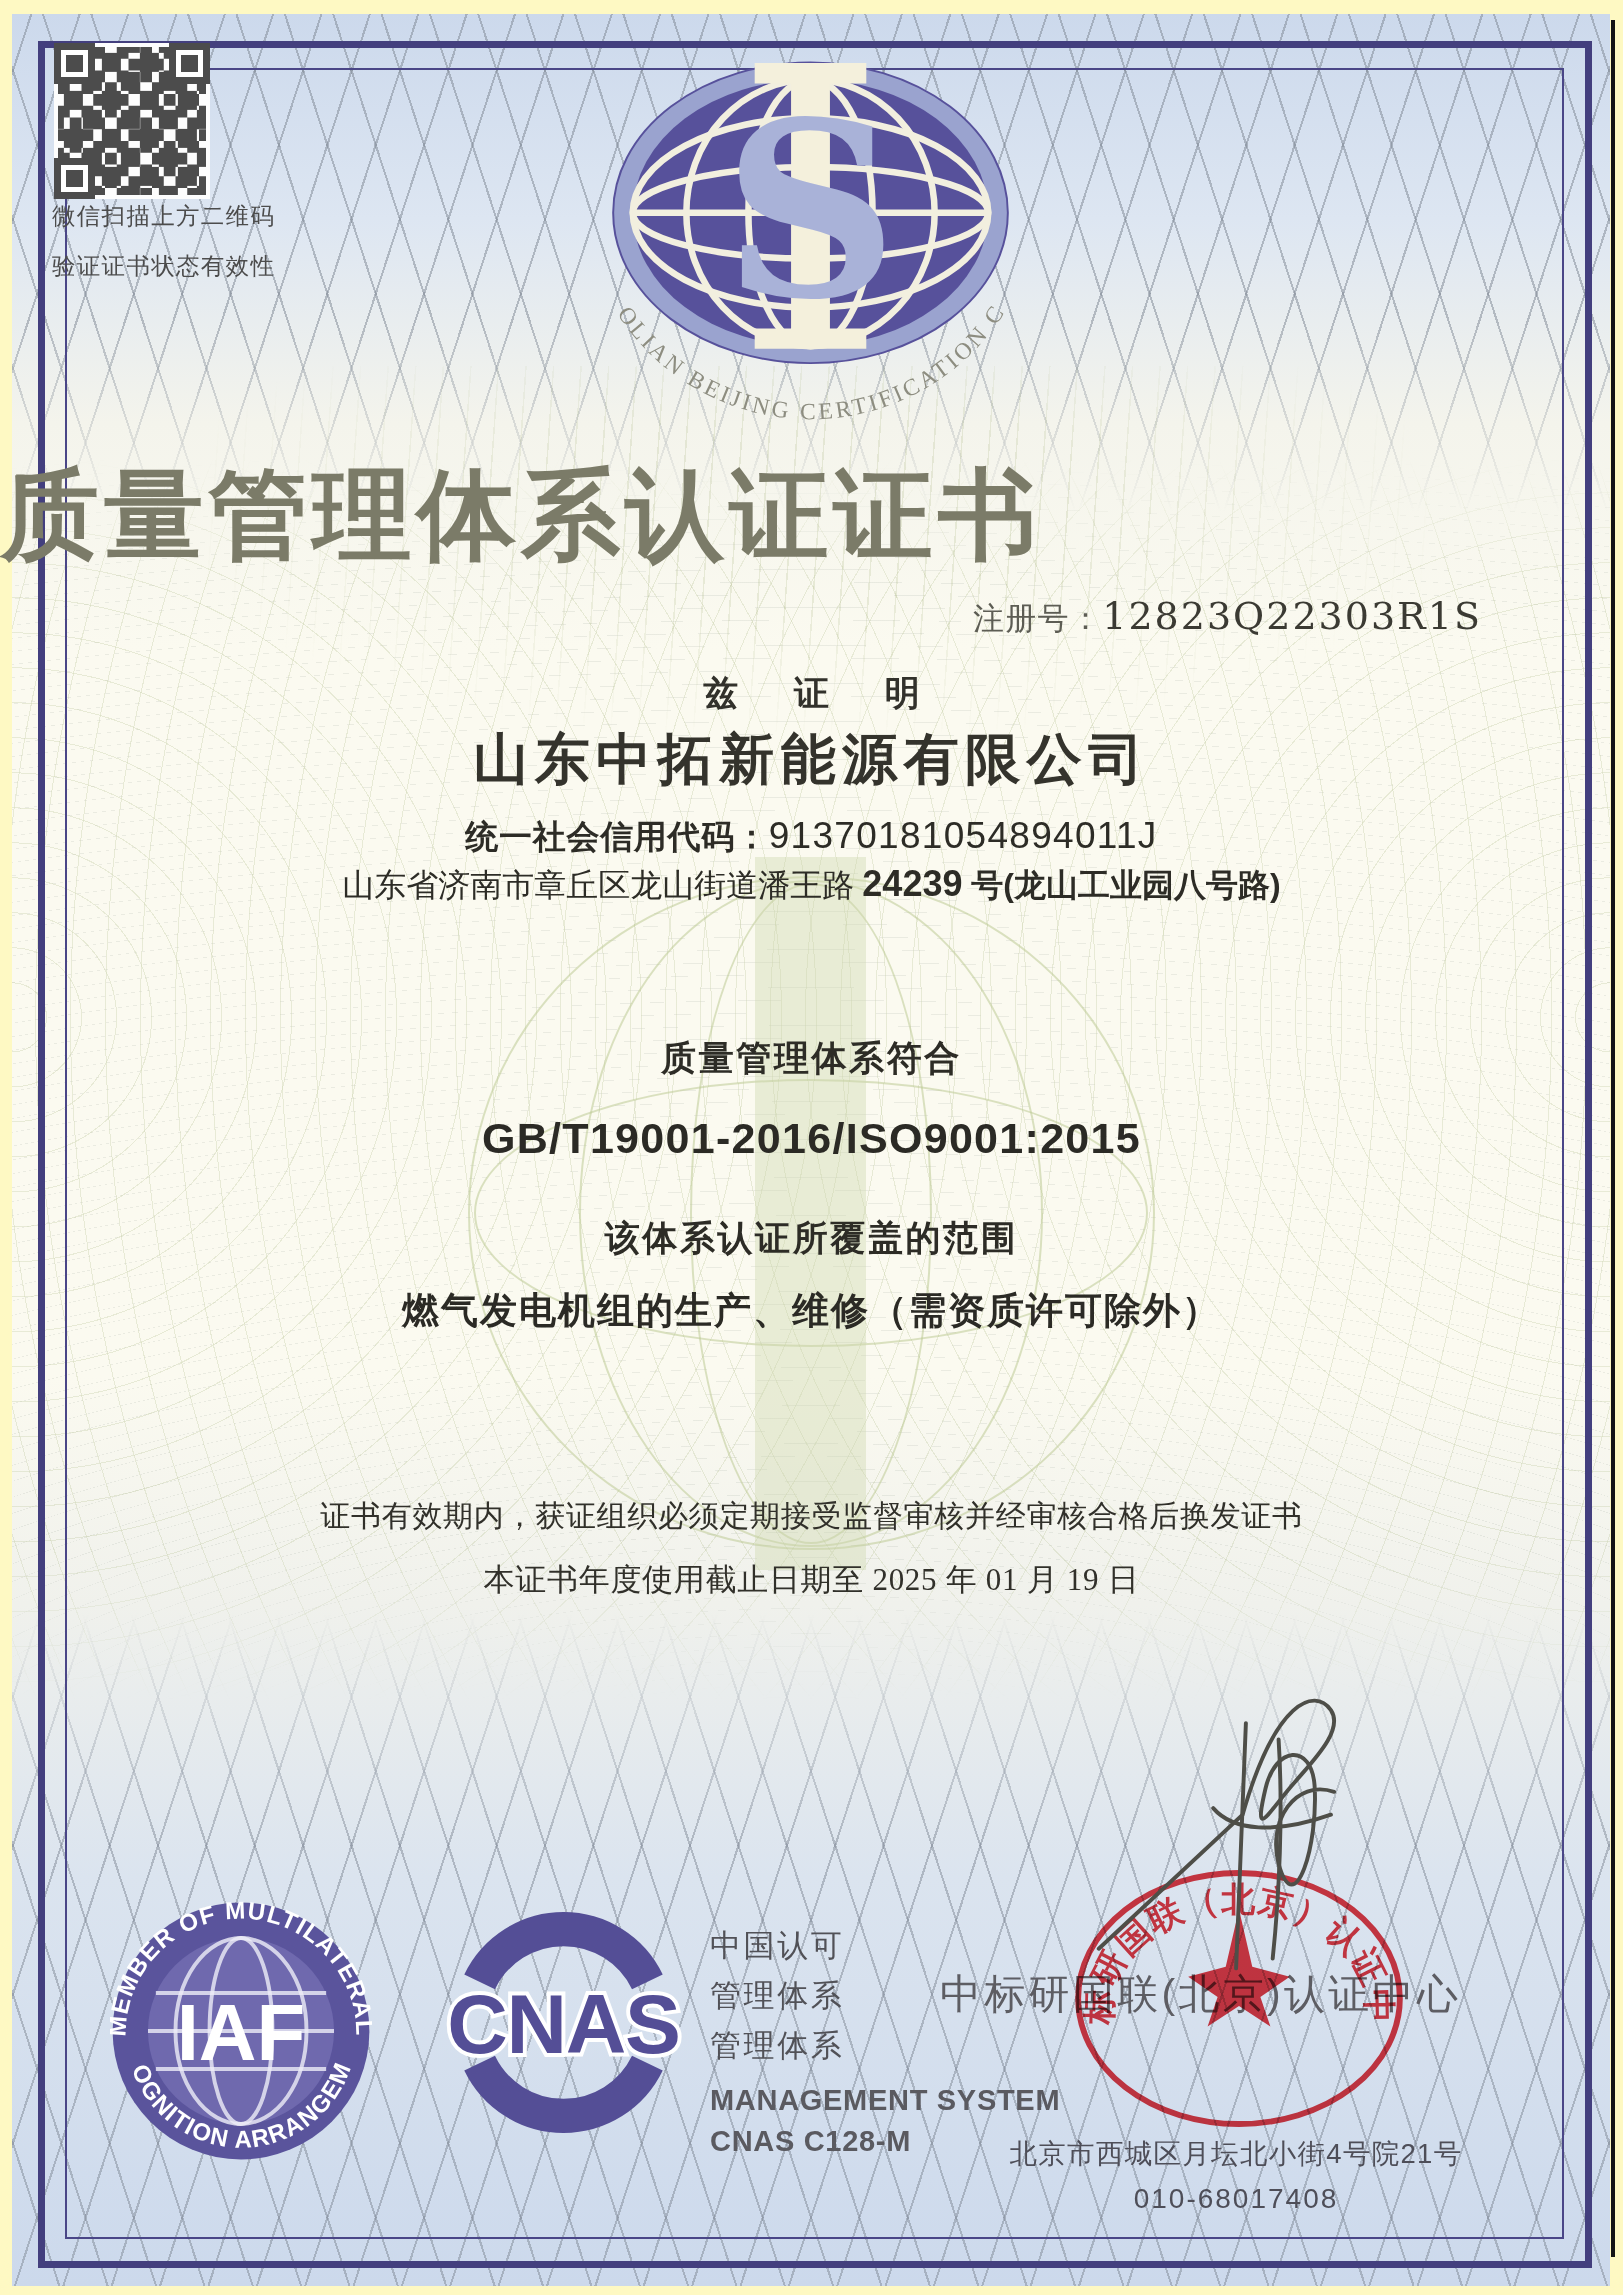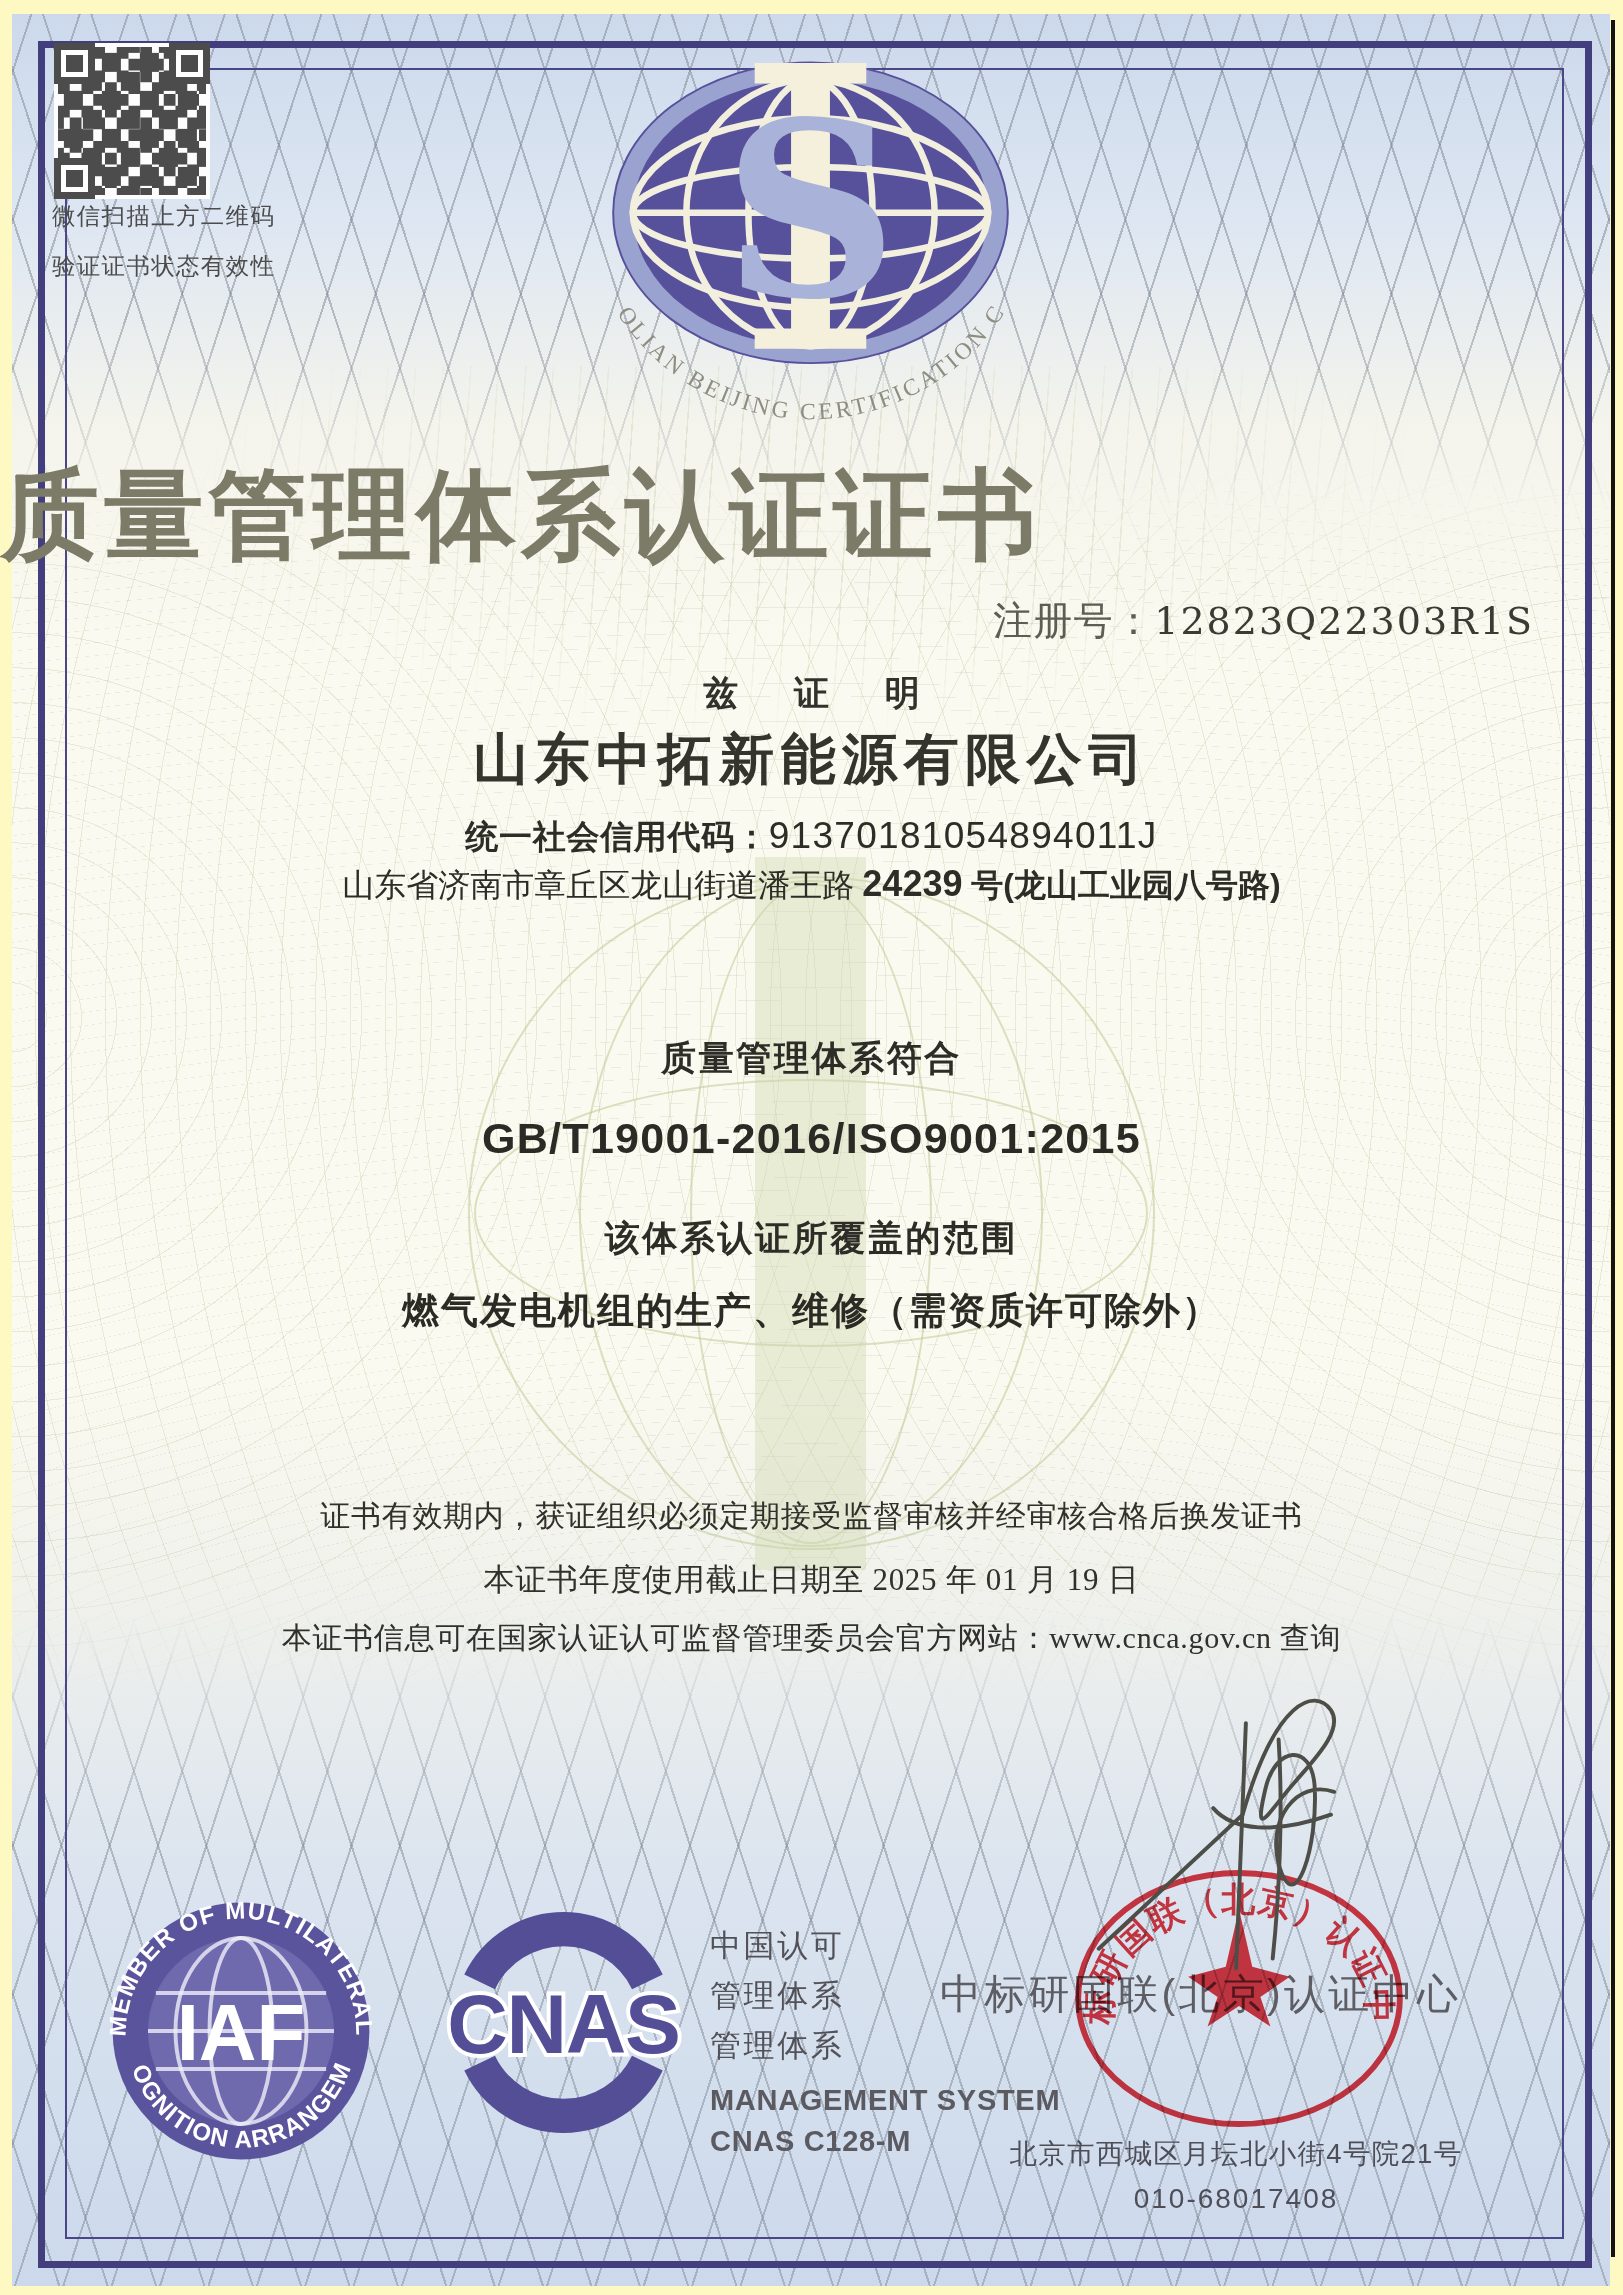--- a/index.html
+++ b/index.html
@@ -56,21 +56,21 @@
   .finder { position:absolute; width:41px; height:41px; border:7.8px solid #4c4c4c; background:#fff; }
   .finder::after { content:""; position:absolute; inset:5.2px; background:#4c4c4c; }
   .f-tl { left:0; top:0; } .f-tr { right:0; top:0; } .f-bl { left:0; bottom:0; }
   .qr-cap { position:absolute; left:52px; width:275px; font-size:23.5px; color:#4c4c4c;
     font-family:"Liberation Serif", serif; letter-spacing:1.3px; }
 
   
   .cert-title { position:absolute; left:0; right:0; top:450px; text-align:left;
     font-size:99px; font-weight:bold; letter-spacing:5.2px; color:#7b7b68; }
   .reg-line { position:absolute; left:973px; top:594px; white-space:nowrap; }
-  .reg-label { font-size:39px; color:#5d5d54; letter-spacing:1.3px;margin-left:20px; }
+  .reg-label { font-size:31px; color:#5d5d54; letter-spacing:1.3px; }
   .reg-number { font-family:"DejaVu Serif", serif; font-size:38px; color:#3b3a33; letter-spacing:2px; }
 
   .certify { position:absolute; left:0; right:0; top:670px; text-align:center;
     font-family:"Liberation Serif", serif; font-weight:bold; font-size:35px;
     letter-spacing:23.5px; color:#32312b; text-indent:23.5px; }
   .company-name { position:absolute; left:0; right:0; top:723px; text-align:center;
     font-size:55px; font-weight:bold; letter-spacing:6.5px; color:#34332c; }
   .credit-line { position:absolute; left:0; right:0; top:815px; text-align:center; color:#2d2c26; }
   .credit-label { font-size:33px; font-weight:bold; letter-spacing:0.7px; }
   .credit-code { font-size:37px; font-weight:normal; letter-spacing:1.3px; }
@@ -173,21 +173,20 @@
   </div>
 
   <div class="conform">质量管理体系符合</div>
   <div class="std-code">GB/T19001-2016/ISO9001:2015</div>
   <div class="scope-label">该体系认证所覆盖的范围</div>
   <div class="scope-text">燃气发电机组的生产、维修（需资质许可除外）</div>
 
 
   <div class="note note-1">证书有效期内，获证组织必须定期接受监督审核并经审核合格后换发证书</div>
   <div class="note note-2">本证书年度使用截止日期至 2025 年 01 月 19 日</div>
-  <div class="note note-3">本证书信息可在国家认证认可监督管理委员会官方网站：www.cnca.gov.cn 查询</div>
 
   <div class="issuer-name">中标研国联(北京)认证中心</div>
 
   <svg class="stamp" width="340" height="275" viewBox="-260 -210 520 420">
     <ellipse cx="0" cy="0" rx="246" ry="192" fill="none" stroke="#e23a44" stroke-width="9"></ellipse>
     <path id="stampArc" d="M -188 58 A 196 150 0 1 1 188 58" fill="none"></path>
     <text font-size="52" font-weight="bold" fill="#e23a44" letter-spacing="2">
       <textPath href="#stampArc" startOffset="50%" text-anchor="middle">中标研国联（北京）认证中心</textPath>
     </text>
     <polygon fill="#e23a44" points="0,-136 -20.3,-48.4 -77.7,-33.4 -32.7,-2.4 -48,43 0,11.4 48,43 32.7,-2.4 77.7,-33.4 20.3,-48.4"></polygon>

